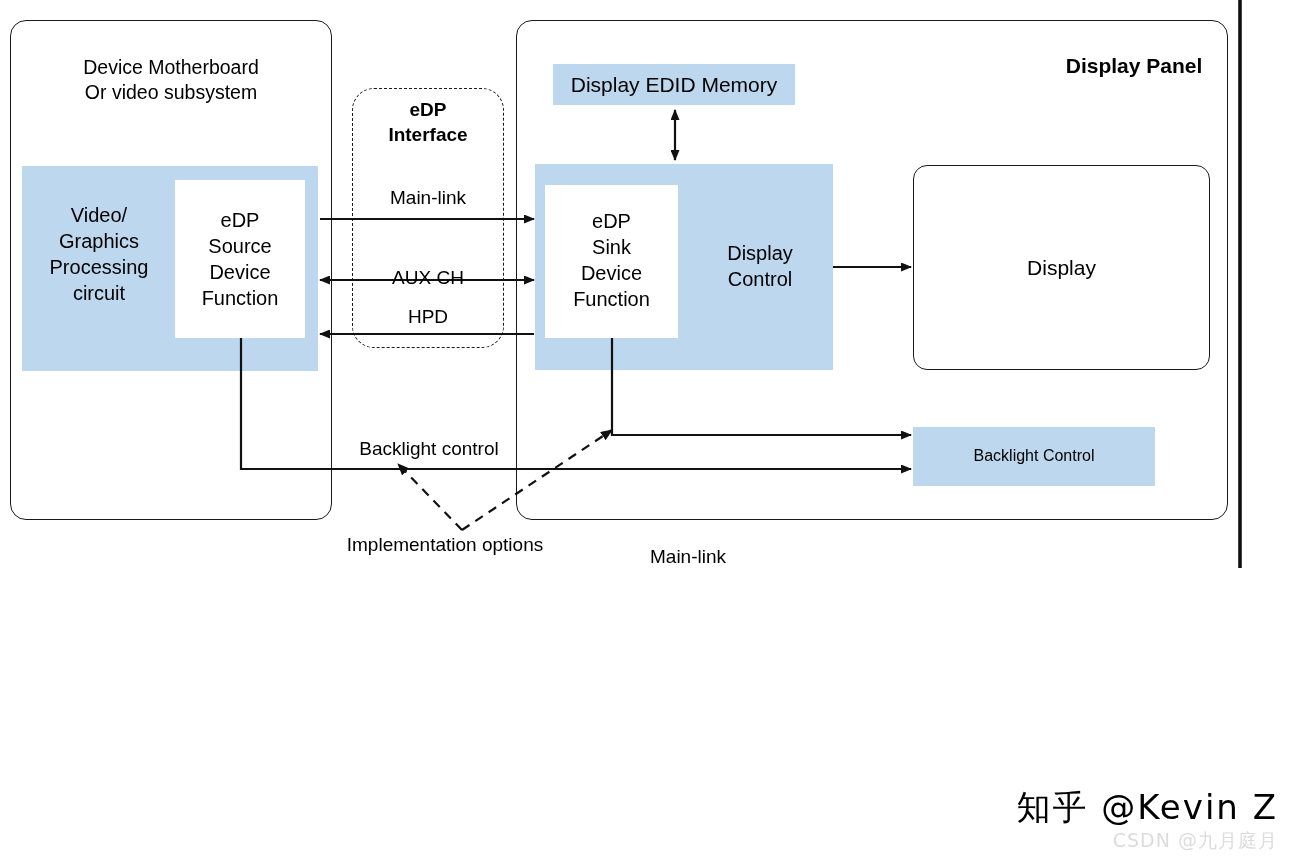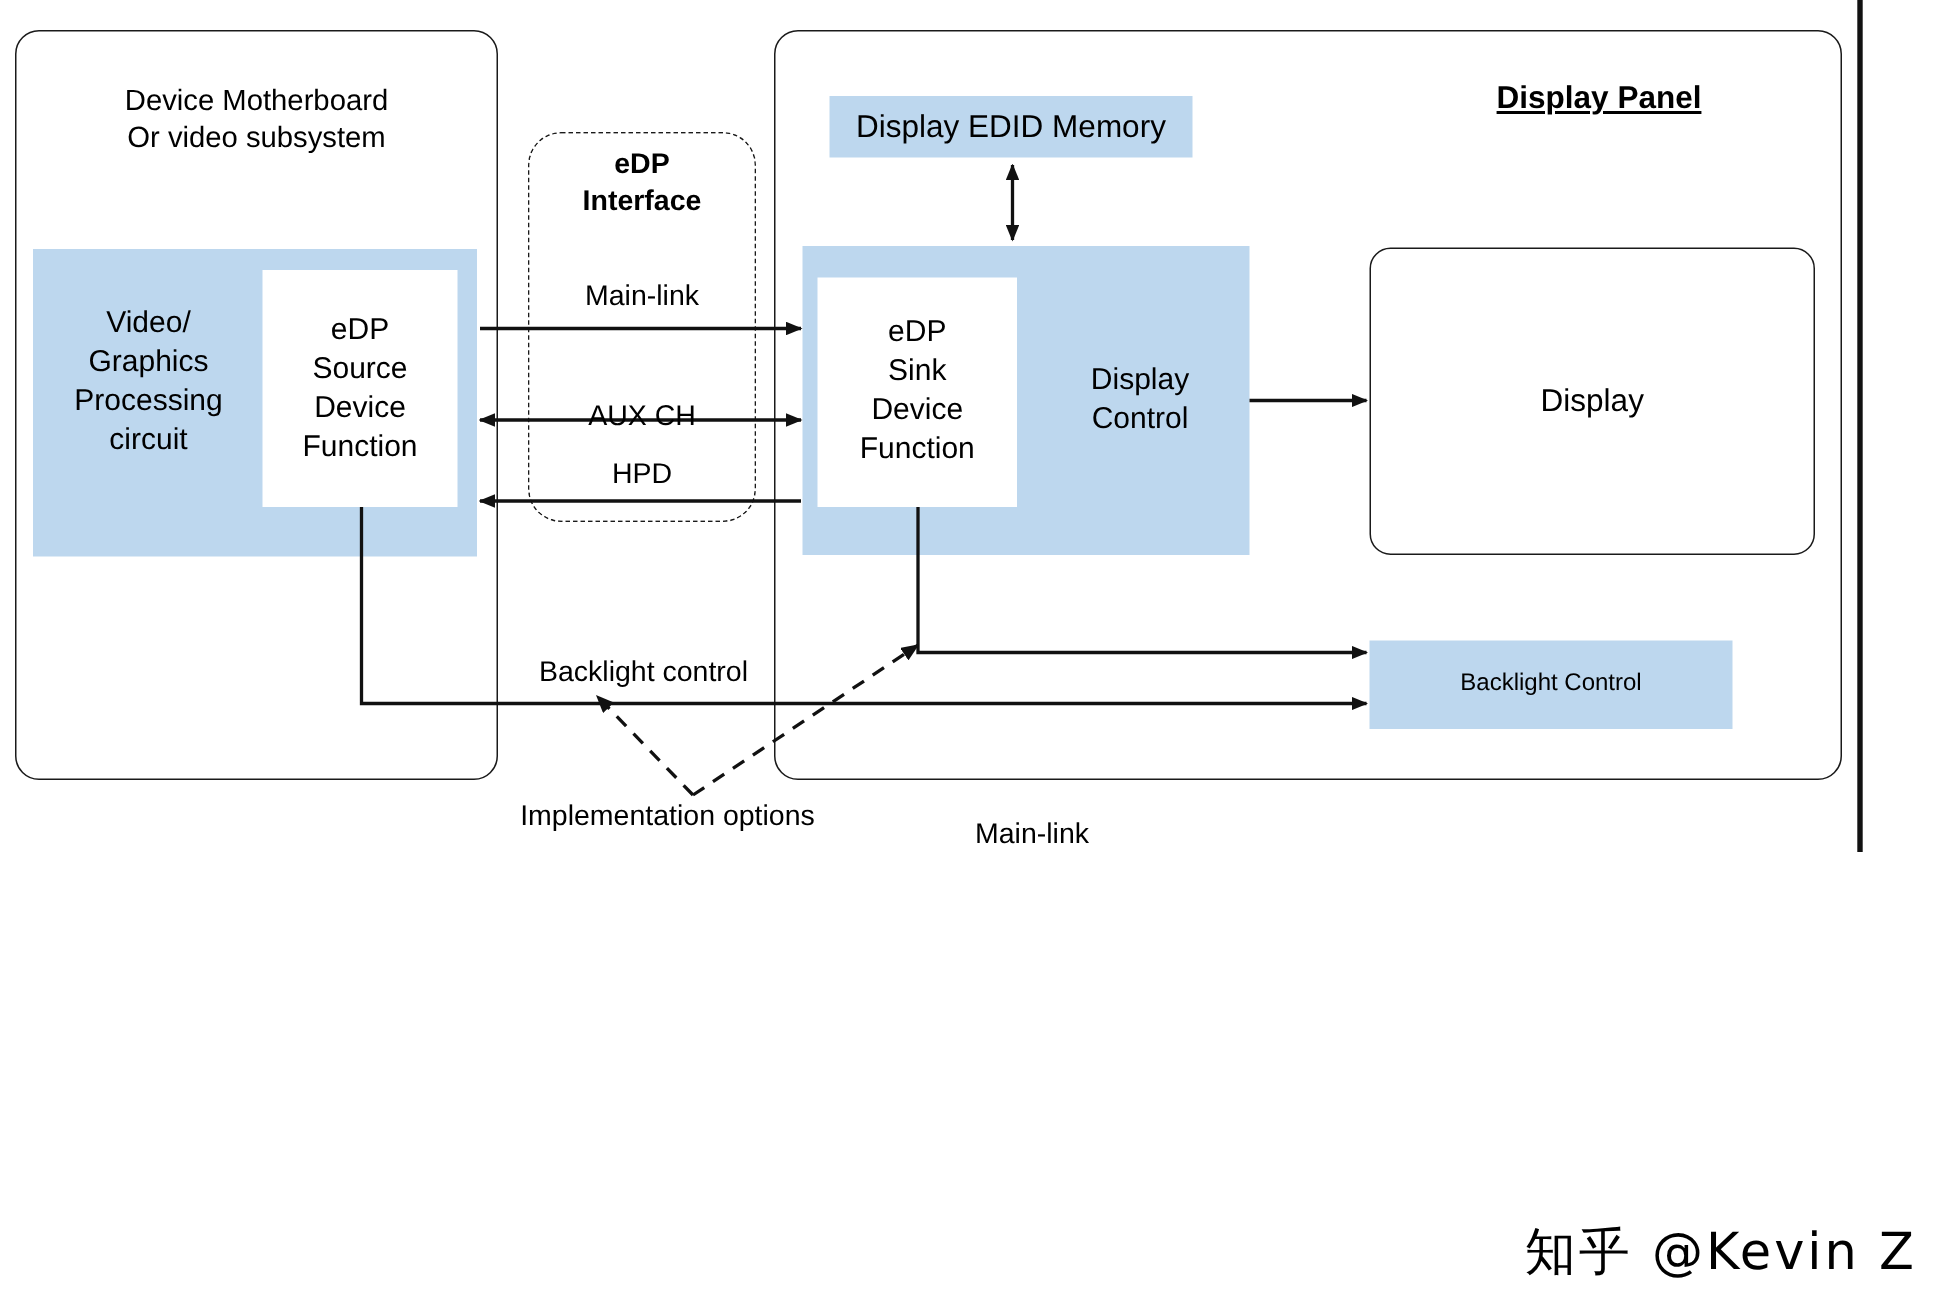--- a/index.html
+++ b/index.html
@@ -117,21 +117,21 @@
 
   <div class="lbl t-if" style="left:356px;top:93px;width:144px;height:60px;">eDP
 Interface</div>
 
   <div class="lbl t-sig" style="left:352px;top:186px;width:152px;height:24px;">Main-link</div>
 
   <div class="lbl t-sig" style="left:352px;top:266px;width:152px;height:24px;">AUX CH</div>
 
   <div class="lbl t-sig" style="left:352px;top:305px;width:152px;height:24px;">HPD</div>
 
-  <div class="lbl t-panel" style="left:936px;top:52px;width:260px;height:28px;text-decoration:underline;">Display Panel</div>
+  <div class="lbl t-panel" style="left:1004px;top:52px;width:260px;height:28px;">Display Panel</div>
 
   <div class="lbl t-edid" style="left:553px;top:64px;width:242px;height:41px;">Display EDID Memory</div>
 
   <div class="lbl t-sink" style="left:545px;top:196px;width:133px;height:128px;">eDP
 Sink
 Device
 Function</div>
 
   <div class="lbl t-dc" style="left:690px;top:238px;width:140px;height:56px;">Display
 Control</div>
@@ -141,15 +141,16 @@
   <div class="lbl t-blc" style="left:913px;top:427px;width:242px;height:59px;">Backlight Control</div>
 
   <div class="lbl t-bctl" style="left:338px;top:436px;width:182px;height:26px;">Backlight control</div>
 
   <div class="lbl t-impl" style="left:318px;top:532px;width:254px;height:26px;">Implementation options</div>
 
   <div class="lbl t-ml2" style="left:636px;top:544px;width:104px;height:26px;">Main-link</div>
 
   <div class="wm">
     <div class="wm1">知乎 @Kevin Z</div>
+    <div class="wm2">CSDN @九月庭月</div>
   </div>
 
 </div>
 
 </body></html>

